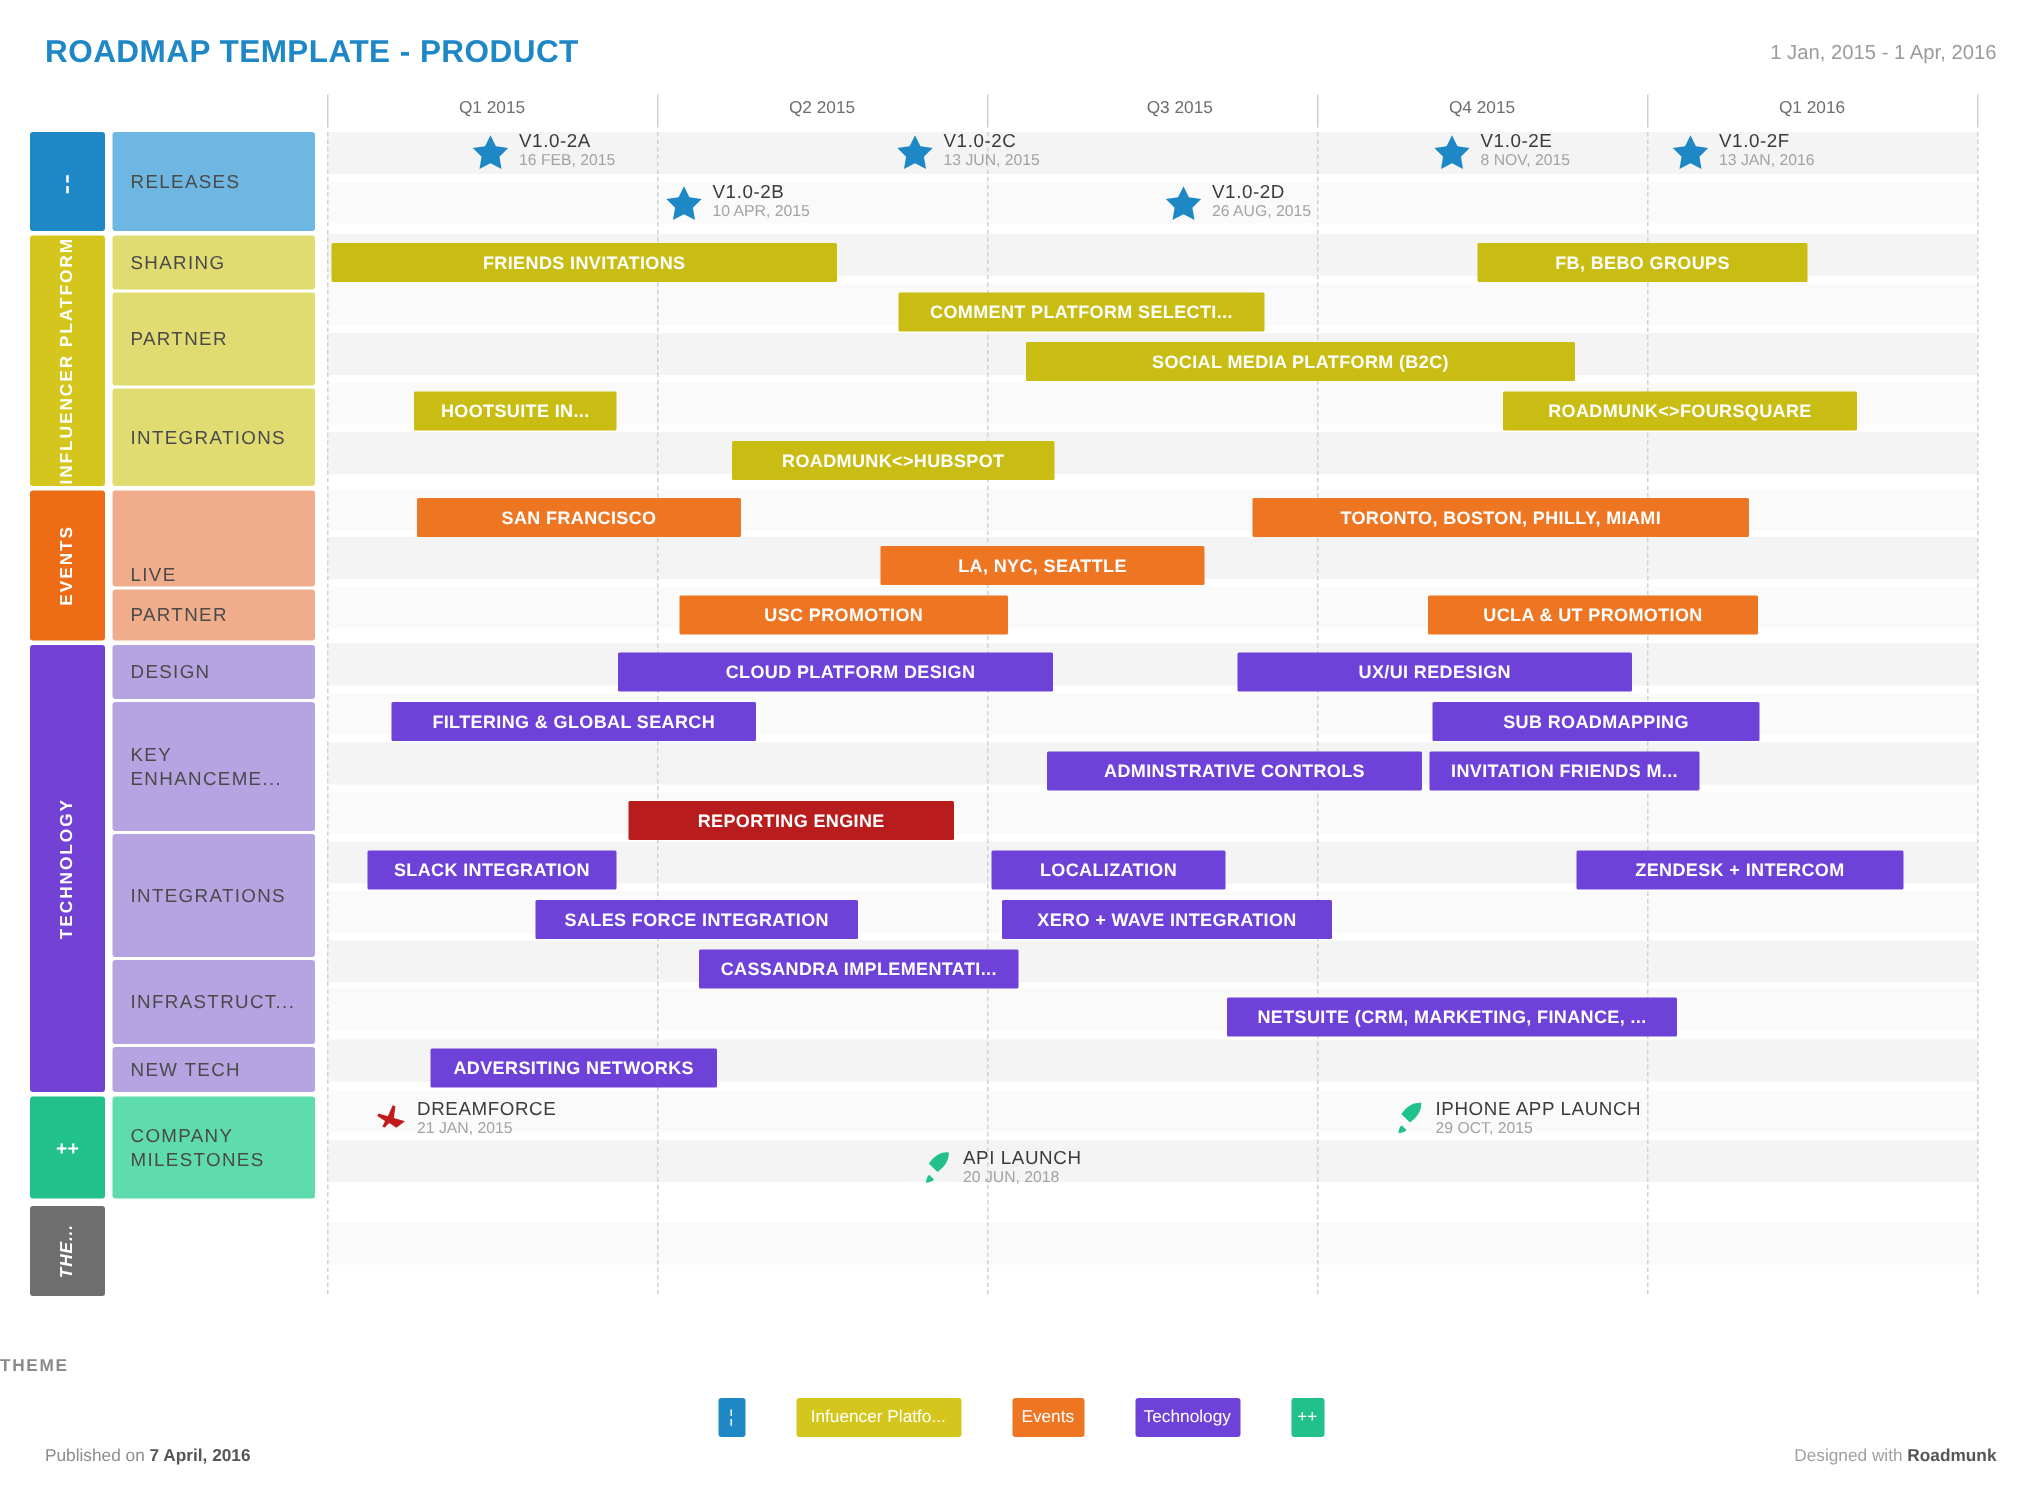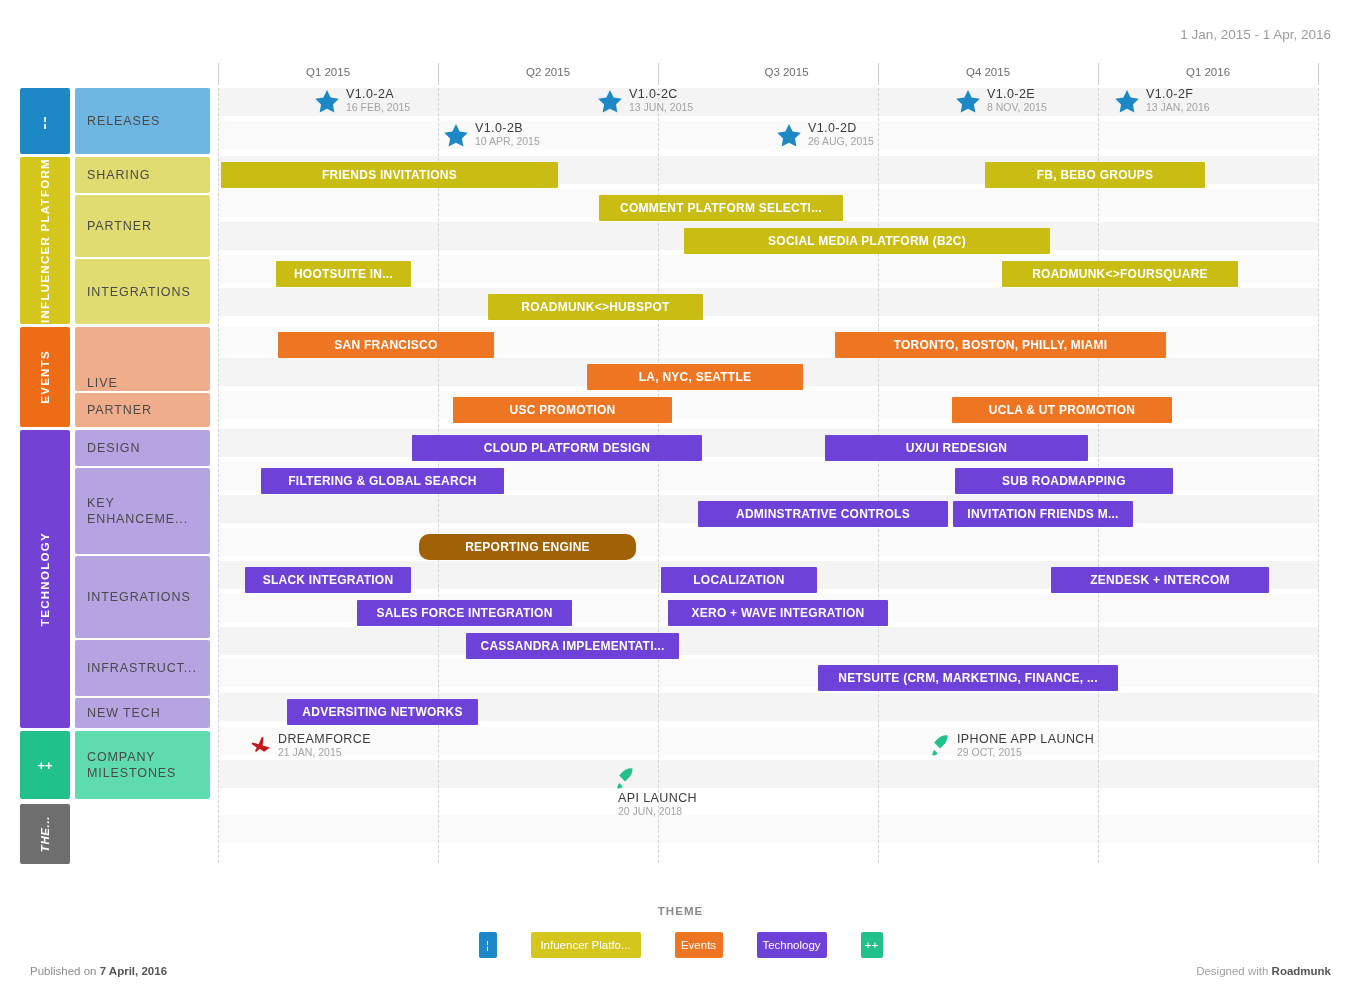--- a/index.html
+++ b/index.html
@@ -86,21 +86,21 @@
   
   .ms { position: absolute; display: flex; align-items: flex-start; }
   .ms .mslabel { margin-left: 5px; line-height: 13px; }
   .ms .msname { font-size: 12.5px; color: #3b3b3b; letter-spacing: .4px; display:block;}
   .ms .msdate { font-size: 10.5px; color: #a3a3a3; display:block; }
   .ms svg { display: block; }
 
   
   .themelabel {
     position: absolute; left: 0; right: 0; top: 905px;
-    text-align: center; font-size: 11.5px; font-weight: bold;
+    font-size: 11.5px; font-weight: bold;
     letter-spacing: 1.1px; color: #8a8a8a;
   }
   #legend {
     position: absolute; left: 0; right: 0; top: 932px;
     display: flex; justify-content: center; align-items: center; gap: 34px;
   }
   .lgitem {
     height: 26px; border-radius: 2px;
     display: flex; align-items: center; justify-content: center;
     color: #fff; font-size: 11.5px; padding: 0 7px;
@@ -109,20 +109,21 @@
   .footL { position: absolute; left: 30px; top: 965px; font-size: 11.5px; color: #8c8c8c; }
   .footL b { color: #555; }
   .footR { position: absolute; right: 30px; top: 965px; font-size: 11.5px; color: #a0a0a0; }
   .footR b { color: #555; }
 </style>
 </head>
 <body>
 
 <div id="root">
 
+  <div class="title">ROADMAP TEMPLATE - PRODUCT</div>
   <div class="daterange">1 Jan, 2015 - 1 Apr, 2016</div>
 
   <div id="timeline-header">
       <div class="qtick" style="left: 218px;"></div>
       <div class="qtick" style="left: 438px;"></div>
       <div class="qtick" style="left: 658px;"></div>
       <div class="qtick" style="left: 878px;"></div>
       <div class="qtick" style="left: 1098px;"></div>
       <div class="qtick" style="left: 1318px;"></div>
       <div class="qlabel" style="left: 218px; width: 220px;">Q1 2015</div>
@@ -231,21 +232,21 @@
       <div class="bar" style="left: 835px; top: 332px; width: 331px; background: rgb(238, 118, 35);">TORONTO, BOSTON, PHILLY, MIAMI</div>
       <div class="bar" style="left: 587px; top: 364px; width: 216px; background: rgb(238, 118, 35);">LA, NYC, SEATTLE</div>
       <div class="bar" style="left: 453px; top: 397px; width: 219px; background: rgb(238, 118, 35);">USC PROMOTION</div>
       <div class="bar" style="left: 952px; top: 397px; width: 220px; background: rgb(238, 118, 35);">UCLA &amp; UT PROMOTION</div>
       <div class="bar" style="left: 412px; top: 435px; width: 290px; background: rgb(110, 65, 216); padding-left: 20px;">CLOUD PLATFORM DESIGN</div>
       <div class="bar" style="left: 825px; top: 435px; width: 263px; background: rgb(110, 65, 216);">UX/UI REDESIGN</div>
       <div class="bar" style="left: 261px; top: 468px; width: 243px; background: rgb(110, 65, 216);">FILTERING &amp; GLOBAL SEARCH</div>
       <div class="bar" style="left: 955px; top: 468px; width: 218px; background: rgb(110, 65, 216);">SUB ROADMAPPING</div>
       <div class="bar" style="left: 698px; top: 501px; width: 250px; background: rgb(110, 65, 216);">ADMINSTRATIVE CONTROLS</div>
       <div class="bar" style="left: 953px; top: 501px; width: 180px; background: rgb(110, 65, 216);">INVITATION FRIENDS M...</div>
-      <div class="bar" style="left: 419px; top: 534px; width: 217px; background: #a16207; border-radius: 10px;">REPORTING ENGINE</div>
+      <div class="bar" style="left: 419px; top: 534px; width: 217px; background: #b91c1c;">REPORTING ENGINE</div>
       <div class="bar" style="left: 245px; top: 567px; width: 166px; background: rgb(110, 65, 216);">SLACK INTEGRATION</div>
       <div class="bar" style="left: 661px; top: 567px; width: 156px; background: rgb(110, 65, 216); text-align: right;">LOCALIZATION</div>
       <div class="bar" style="left: 1051px; top: 567px; width: 218px; background: rgb(110, 65, 216);">ZENDESK + INTERCOM</div>
       <div class="bar" style="left: 357px; top: 600px; width: 215px; background: rgb(110, 65, 216);">SALES FORCE INTEGRATION</div>
       <div class="bar" style="left: 668px; top: 600px; width: 220px; background: rgb(110, 65, 216);">XERO + WAVE INTEGRATION</div>
       <div class="bar" style="left: 466px; top: 633px; width: 213px; background: rgb(110, 65, 216);">CASSANDRA IMPLEMENTATI...</div>
       <div class="bar" style="left: 818px; top: 665px; width: 300px; background: rgb(110, 65, 216);">NETSUITE (CRM, MARKETING, FINANCE, ...</div>
       <div class="bar" style="left: 287px; top: 699px; width: 191px; background: rgb(110, 65, 216);">ADVERSITING NETWORKS</div>
     </div>
   <div id="mslayer">
@@ -305,21 +306,21 @@
       </div>
       <div class="ms" style="left: 249px; top: 733px;">
         <svg width="24" height="24" viewBox="0 0 24 24">
           <path fill="#C01A1A" d="M21 14.5l-7.4-2.1 1-7.9-1.8-.6-3.2 7.3-6.2-1.8-.9 1.6 5.2 3.4-1.8 3.8 1.6.5 3-3 4.7 3.1z"></path>
         </svg>
         <div class="mslabel">
           <span class="msname">DREAMFORCE</span>
           <span class="msdate">21 JAN, 2015</span>
         </div>
       </div>
-      <div class="ms" style="left: 613px; top: 766px; flex-direction: column;">
+      <div class="ms" style="left: 613px; top: 766px;">
         <svg width="24" height="26" viewBox="0 0 24 26">
           <path fill="#22C08B" d="M19.5 2.2c-4.3-.4-8.2 1.5-11 4.7l-2.3 2.7 5.8 5.8 2.6-2.3c3.2-2.8 5.2-6.7 4.9-10.9zM6.4 17.1c-1.5 1.2-2 3.6-2.1 5.4 1.8-.1 4.2-.6 5.4-2.1z"></path>
         </svg>
         <div class="mslabel">
           <span class="msname">API LAUNCH</span>
           <span class="msdate">20 JUN, 2018</span>
         </div>
       </div>
       <div class="ms" style="left: 928px; top: 733px;">
         <svg width="24" height="26" viewBox="0 0 24 26">

